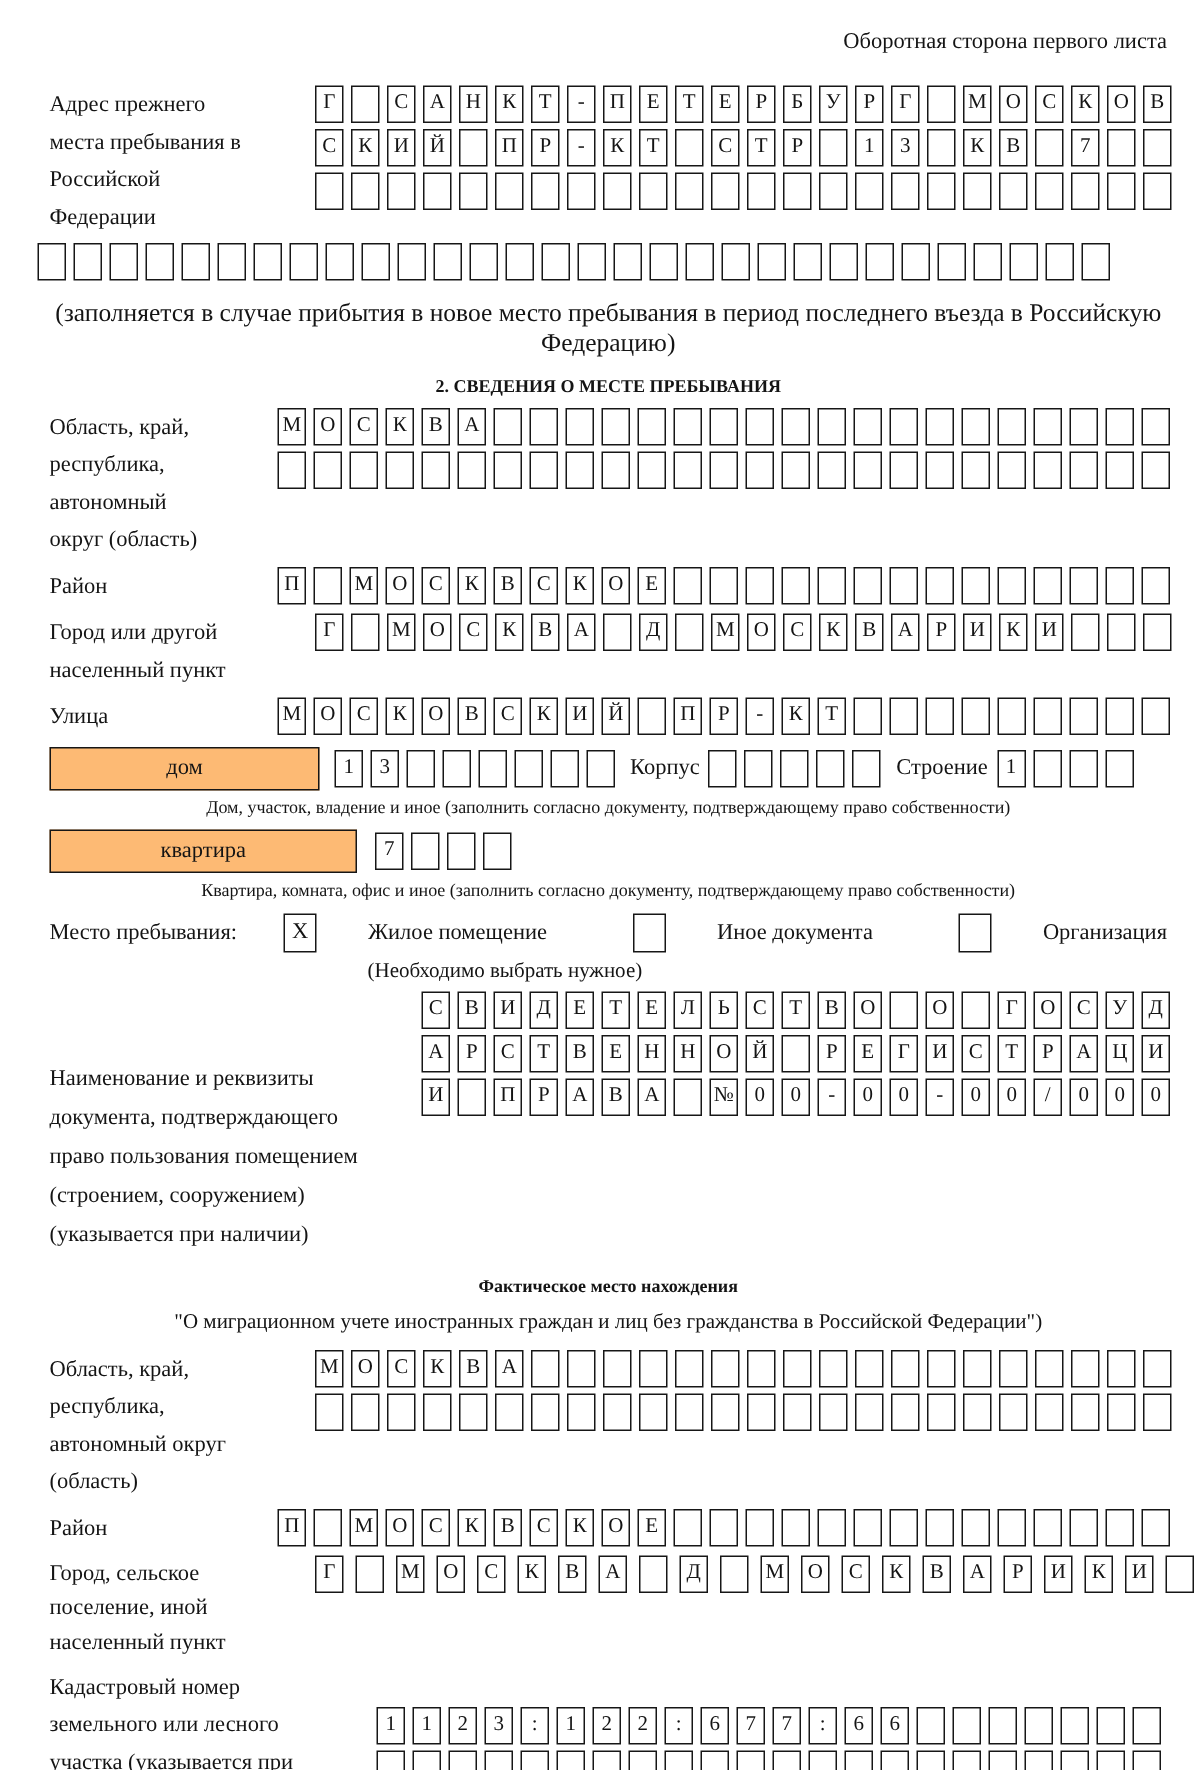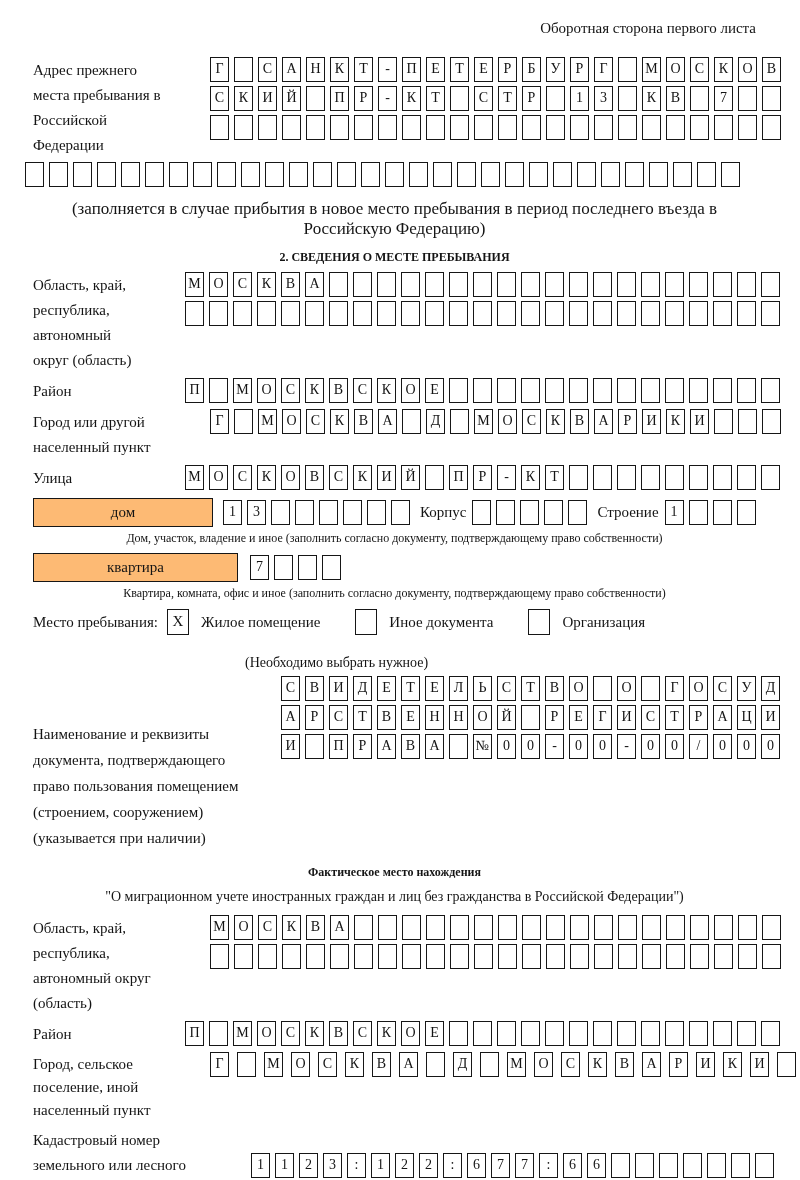--- a/index.html
+++ b/index.html
@@ -2,21 +2,21 @@
 <html><head>
 <meta charset="utf-8">
 <style>
   * { box-sizing: border-box; margin: 0; padding: 0; }
   html, body { background: #fff; }
   body {
     width: 800px; height: 1180px;
     color: #141414;
     font-family: "Liberation Serif", "DejaVu Serif", serif;
   }
-  .page { position: relative; width: 800px; height: 1180px; overflow: hidden; padding: 20px 44px 0 33px; }
+  .page { position: relative; width: 800px; height: 1180px; overflow: hidden; padding: 20px 22px 0 33px; }
 
   .corner { text-align: right; font-size: 15px; margin-bottom: 20px; }
 
   .field { display: flex; align-items: flex-start; margin-top: 5px; gap: 28px; }
   .label { font-size: 15px; line-height: 25px; padding-top: 1px; padding-right: 8px; }
   .w124 { flex: 0 0 124px; }
   .w149 { flex: 0 0 149px; }
   .w190 { flex: 0 0 190px; }
   .w220 { flex: 0 0 220px; }
 
@@ -38,28 +38,28 @@
   .houserow { display: flex; align-items: center; margin-top: 7px; }
   .labelbox {
     border: 1.7px solid #161616; height: 29px;
     display: flex; align-items: center; justify-content: center;
     font-size: 15px; background: #fdba74;
   }
   .labelbox.dom { width: 180px; margin-right: 10px; }
   .labelbox.kv  { width: 205px; margin-right: 12px; }
   .inlinelabel { font-size: 15px; margin: 0 6px 0 10px; }
 
-  .stayrow { display: flex; align-items: center; margin-top: 8px; font-size: 15px; }
+  .stayrow { display: flex; align-items: center; margin-top: 8px; font-size: 15px; justify-content: space-between; }
   .checkbox {
     width: 22px; height: 26px; border: 1.7px solid #161616;
     text-align: center; line-height: 23px; font-size: 15px;
     margin: 0 12px 0 9px; flex: 0 0 22px; background: #fff;
   }
   .optgap { margin-right: 26px; }
-  .staynote { font-size: 14px; margin: 20px 0 5px 212px; }
+  .staynote { font-size: 14px; margin: 5px 0 5px 212px; }
 
   .fact-note { text-align: center; font-size: 14px; line-height: 1.4; }
 
   .footer { position: relative; height: 268px; margin-top: 10px; }
   .stamp {
     position: absolute; left: 367px; top: 0;
     width: 363px; height: 178px;
     border: 2px solid #161616; background: #fff;
   }
 </style>

